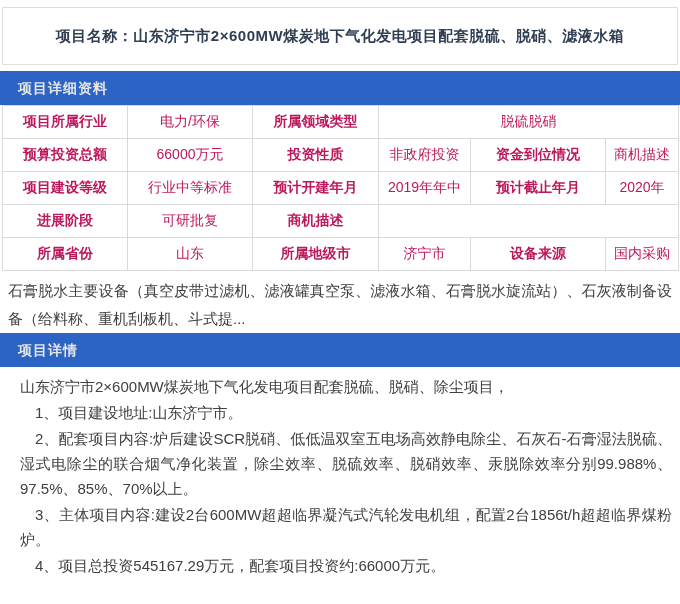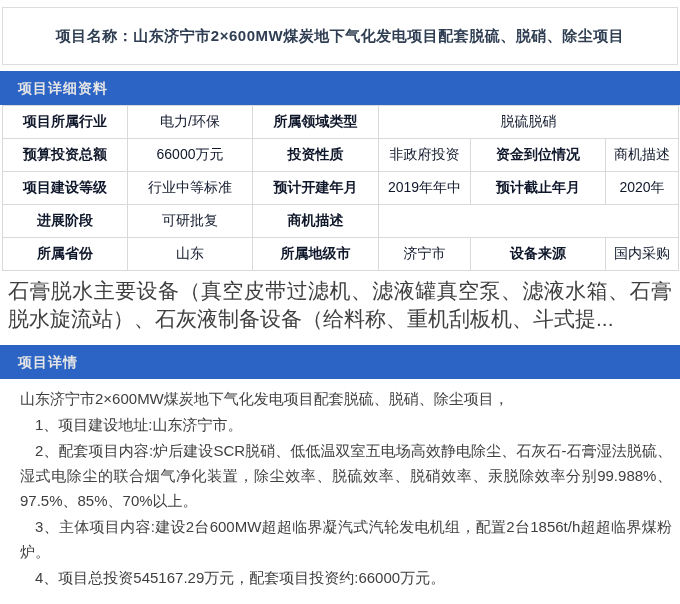--- a/index.html
+++ b/index.html
@@ -44,30 +44,30 @@
     margin: 0 2px;
     border-collapse: collapse;
     table-layout: fixed;
   }
   table.details-table td {
     border: 1px solid #d9d9d9;
     height: 33px;
     text-align: center;
     vertical-align: middle;
     font-size: 14px;
-    color: #0f172a;
+    color: #be185d;
     padding: 0 4px;
     overflow: hidden;
     white-space: nowrap;
   }
   table.details-table td.lbl { font-weight: bold; }
 
   .equipment-text {
-    padding: 6px 8px 12px 8px;
-    font-size: 21px;
+    padding: 6px 8px 0 8px;
+    font-size: 15px;
     line-height: 28px;
     color: #404040;
     text-align: justify;
   }
 
   .details-text {
     padding: 7px 8px 4px 8px;
     font-size: 15px;
     line-height: 25px;
     color: #404040;
@@ -75,21 +75,21 @@
   }
   .details-text p { margin: 0 0 1px 12px; }
   .details-text p.indent { text-indent: 15px; }
 </style>
 </head>
 <body>
 
 <div class="page">
 
   <div class="title-box">
-    <span>项目名称：山东济宁市2×600MW煤炭地下气化发电项目配套脱硫、脱硝、除尘项目</span>
+    <span>项目名称：山东济宁市2×600MW煤炭地下气化发电项目配套脱硫、脱硝、滤液水箱</span>
   </div>
 
   <div class="section-bar">
     <span>项目详细资料</span>
   </div>
 
   <table class="details-table">
     <colgroup>
       <col style="width:125px">
         <col style="width:125px">

